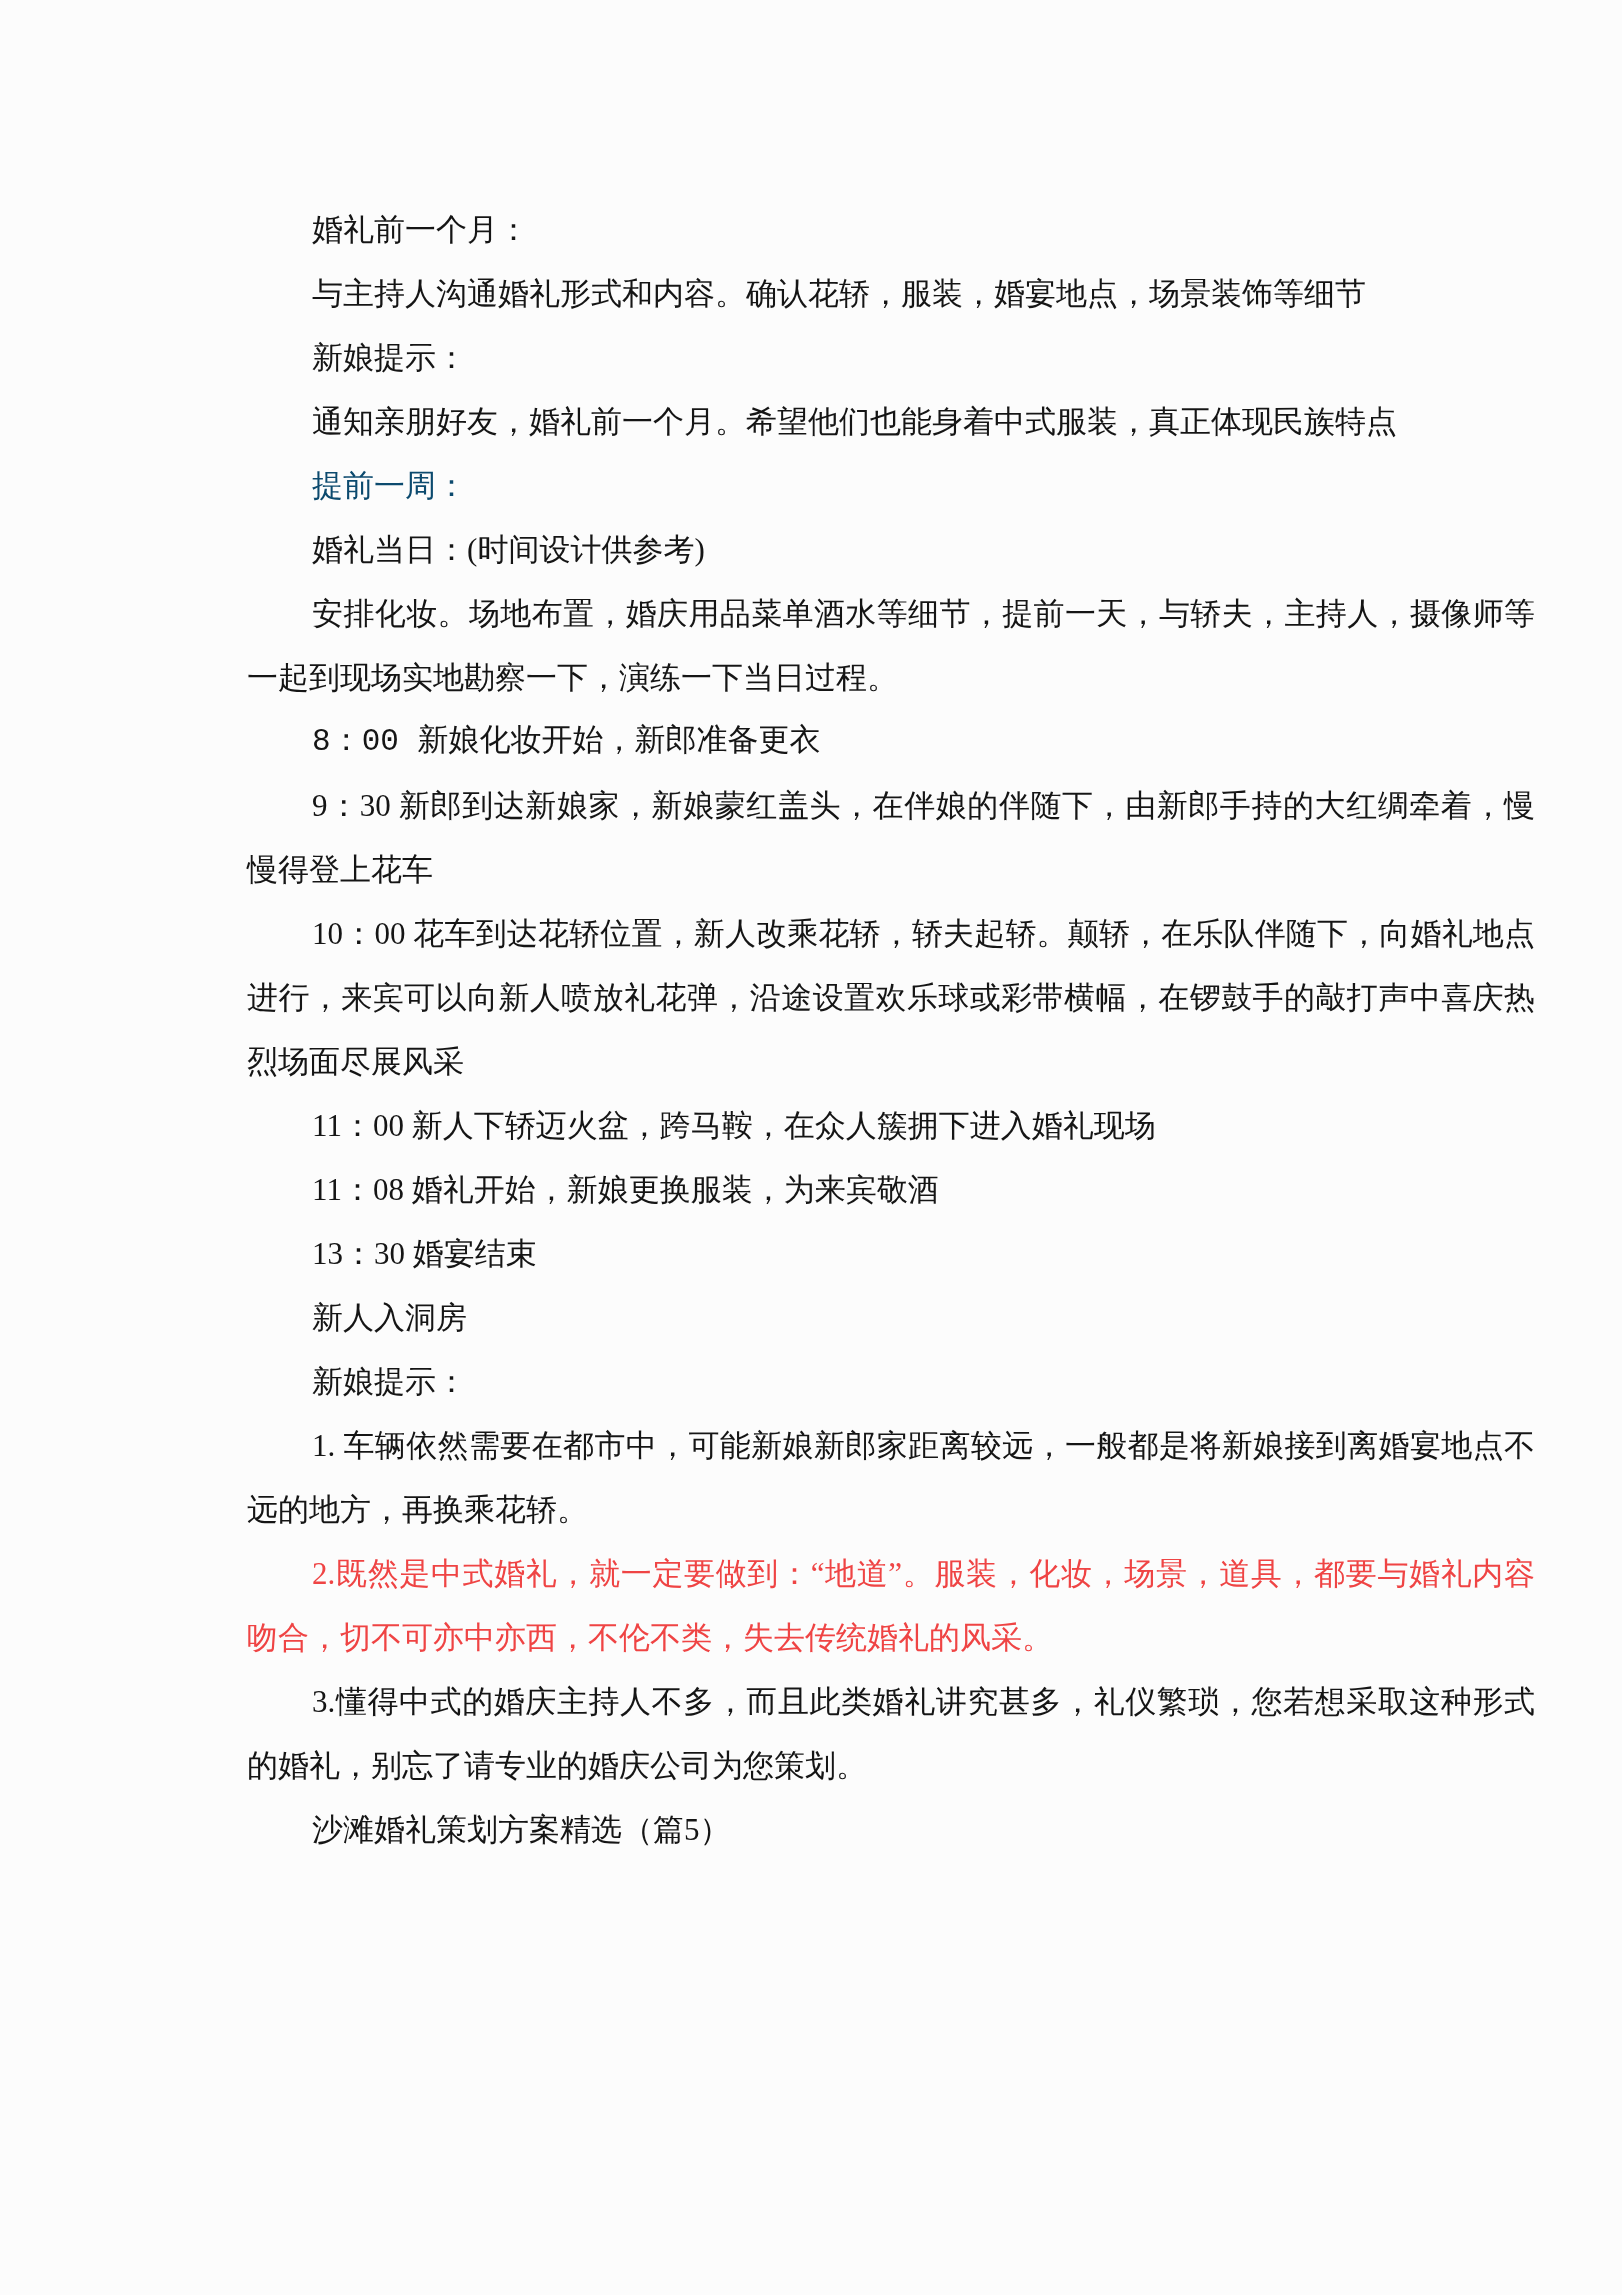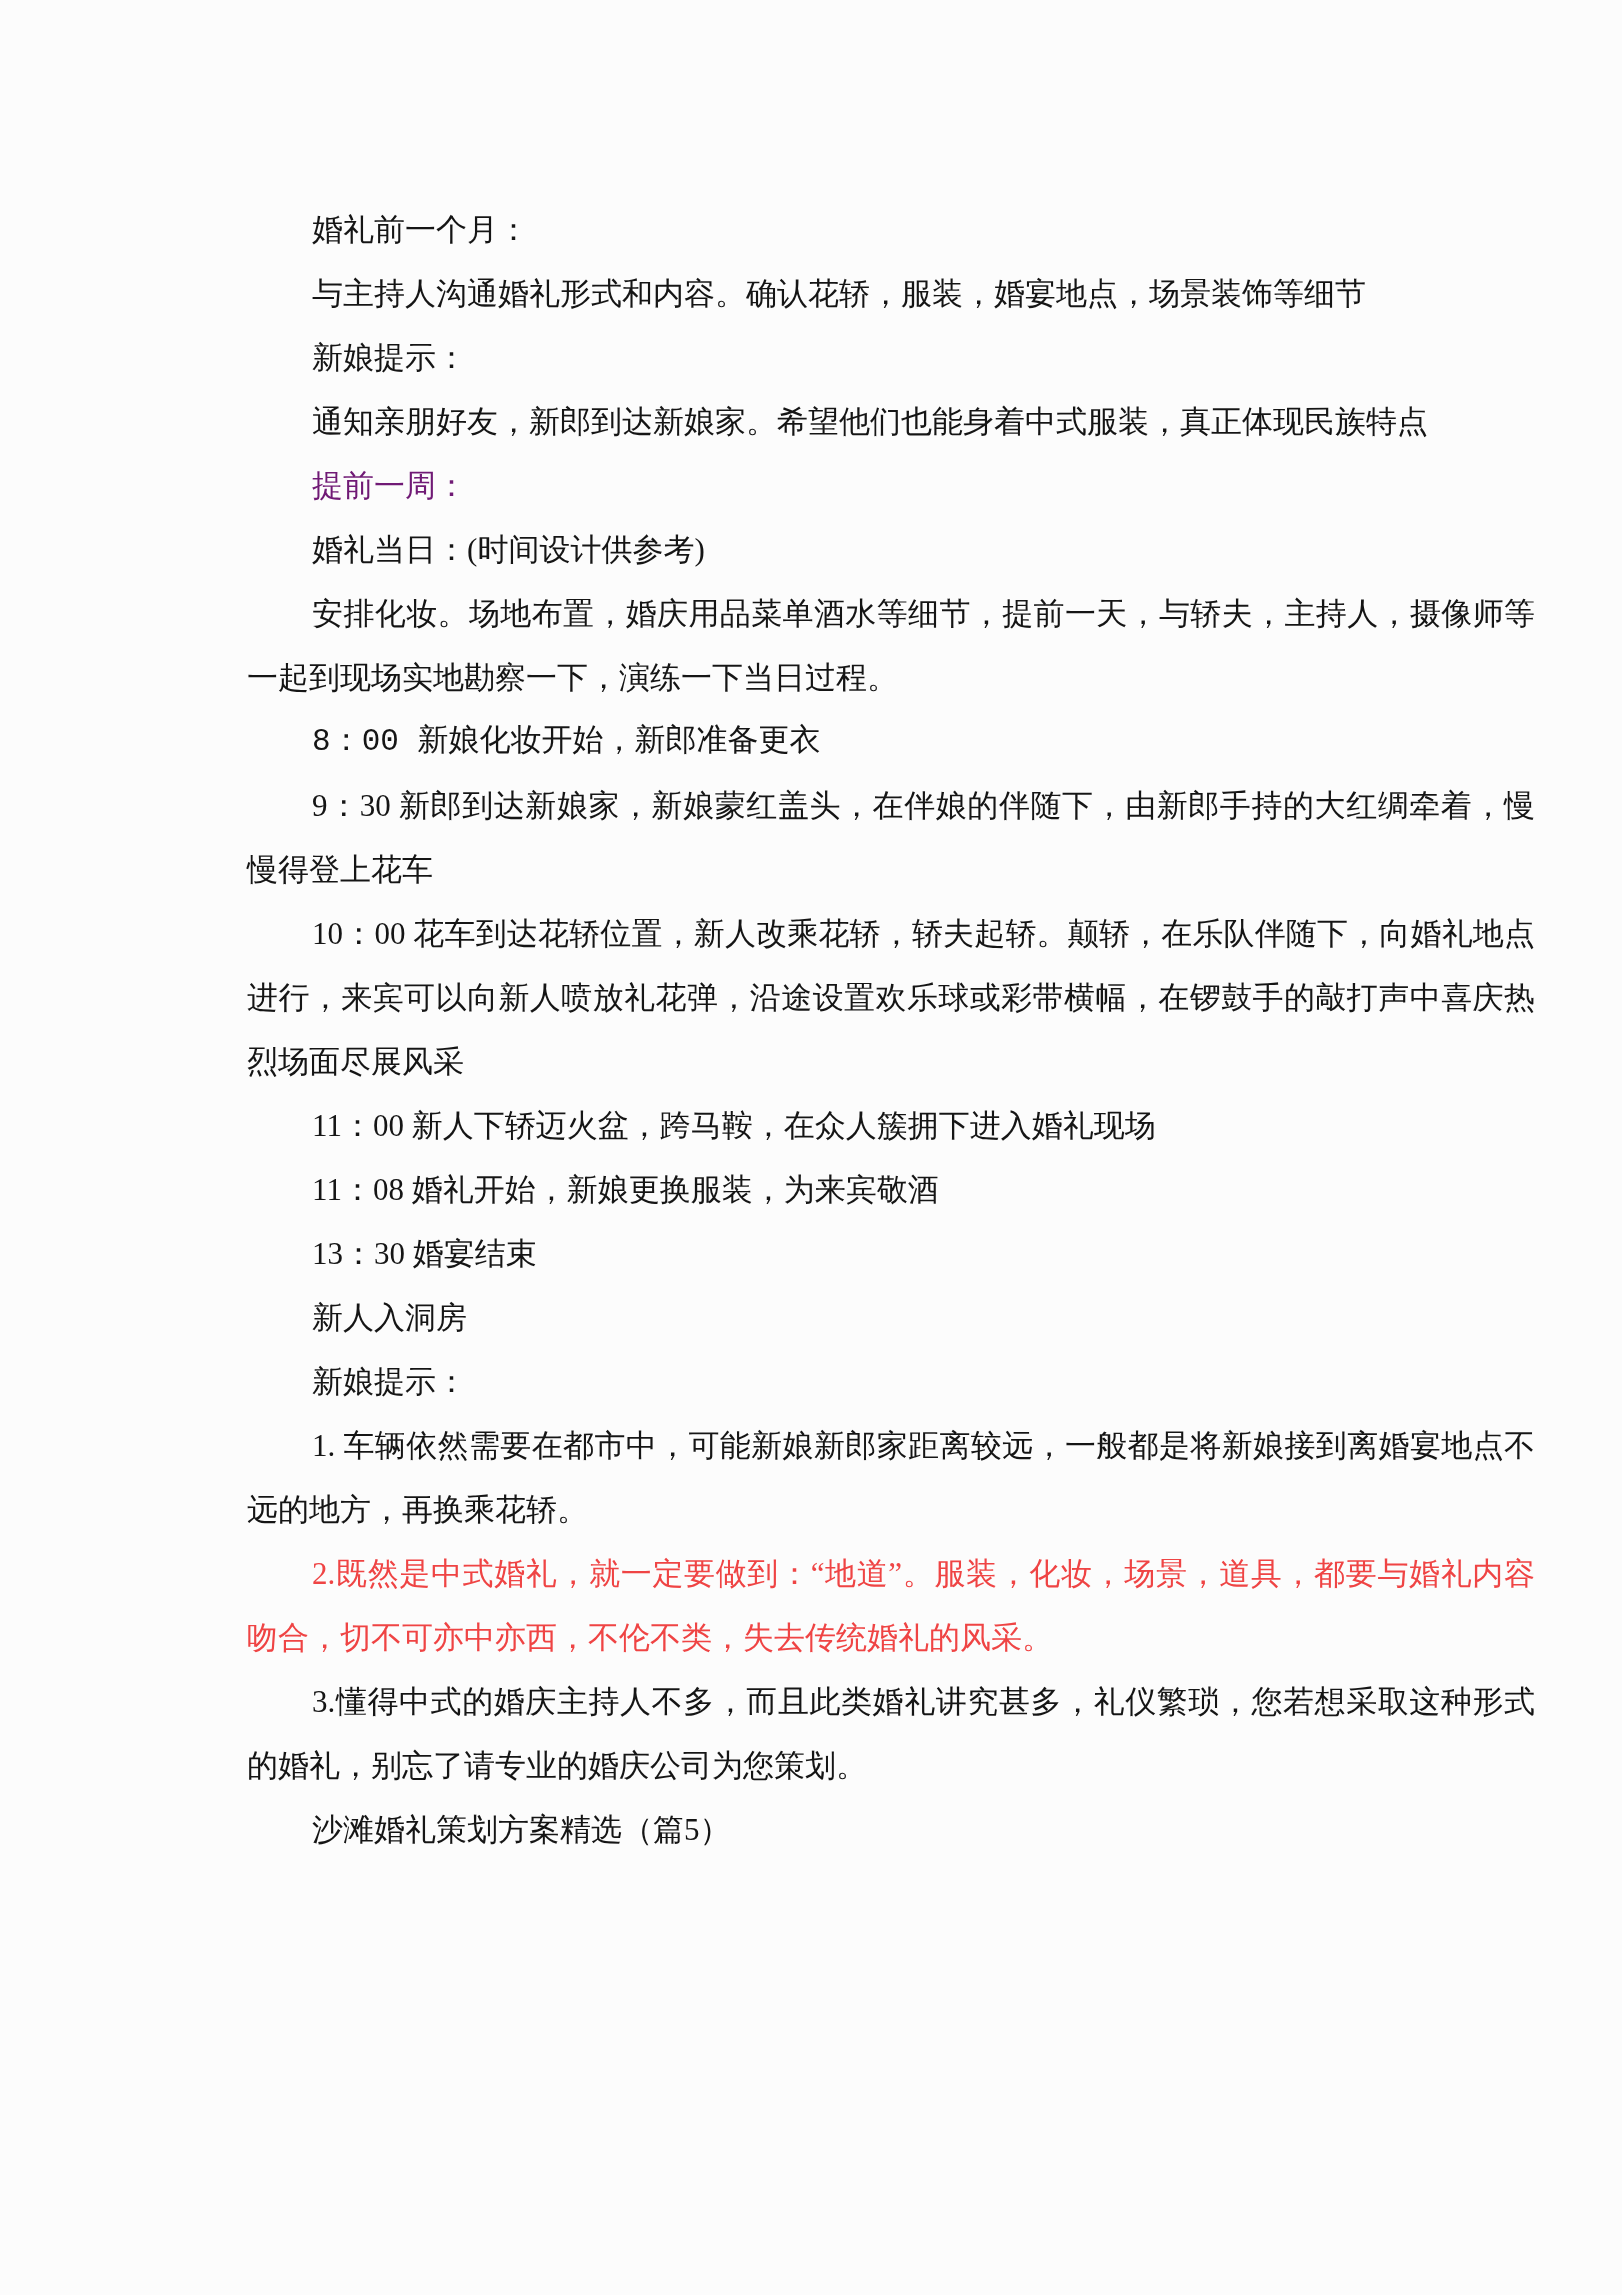--- a/index.html
+++ b/index.html
@@ -37,22 +37,22 @@
   }
 </style>
 </head>
 <body style="background: rgb(252, 252, 252);">
 
 <main class="page" style="background: rgb(252, 252, 252);">
   <div class="para-list" id="paragraphs">
       <p class="para" style="color: rgb(21, 21, 21);">婚礼前一个月：</p>
       <p class="para" style="color: rgb(21, 21, 21);">与主持人沟通婚礼形式和内容。确认花轿，服装，婚宴地点，场景装饰等细节</p>
       <p class="para" style="color: rgb(21, 21, 21);">新娘提示：</p>
-      <p class="para" style="color: rgb(21, 21, 21);">通知亲朋好友，新郎到达新娘家。希望他们也能身着中式服装，真正体现民族特点</p>
-      <p class="para" style="color: #701a75;">提前一周：</p>
+      <p class="para" style="color: rgb(21, 21, 21);">通知亲朋好友，婚礼前一个月。希望他们也能身着中式服装，真正体现民族特点</p>
+      <p class="para" style="color: #0c4a6e;">提前一周：</p>
       <p class="para" style="color: rgb(21, 21, 21);">婚礼当日：(时间设计供参考)</p>
       <p class="para" style="color: rgb(21, 21, 21);">安排化妆。场地布置，婚庆用品菜单酒水等细节，提前一天，与轿夫，主持人，摄像师等一起到现场实地勘察一下，演练一下当日过程。</p>
       <p class="para" style="color: rgb(21, 21, 21); font-family: Liberation Mono, monospace;">8：00 新娘化妆开始，新郎准备更衣</p>
       <p class="para" style="color: rgb(21, 21, 21);">9：30 新郎到达新娘家，新娘蒙红盖头，在伴娘的伴随下，由新郎手持的大红绸牵着，慢慢得登上花车</p>
       <p class="para" style="color: rgb(21, 21, 21);">10：00 花车到达花轿位置，新人改乘花轿，轿夫起轿。颠轿，在乐队伴随下，向婚礼地点进行，来宾可以向新人喷放礼花弹，沿途设置欢乐球或彩带横幅，在锣鼓手的敲打声中喜庆热烈场面尽展风采</p>
       <p class="para" style="color: rgb(21, 21, 21);">11：00 新人下轿迈火盆，跨马鞍，在众人簇拥下进入婚礼现场</p>
       <p class="para" style="color: rgb(21, 21, 21);">11：08 婚礼开始，新娘更换服装，为来宾敬酒</p>
       <p class="para" style="color: rgb(21, 21, 21);">13：30 婚宴结束</p>
       <p class="para" style="color: rgb(21, 21, 21);">新人入洞房</p>
       <p class="para" style="color: rgb(21, 21, 21);">新娘提示：</p>

